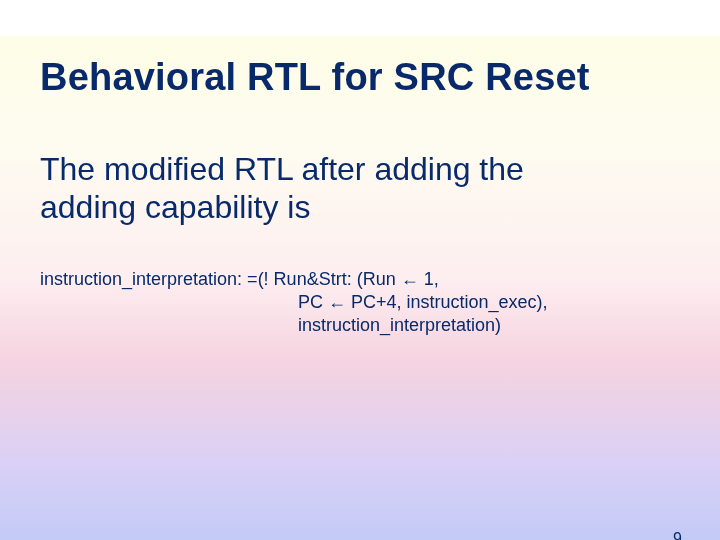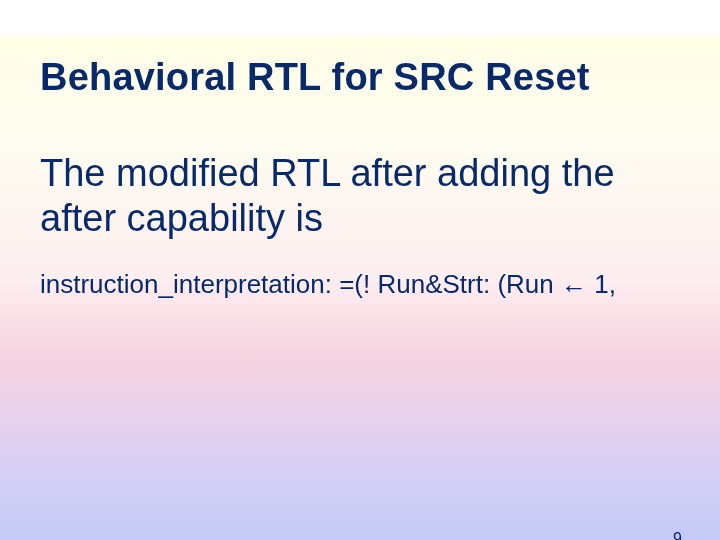--- a/index.html
+++ b/index.html
@@ -31,30 +31,30 @@
     font-size: 38px;
     font-weight: bold;
     color: #082a6a;
     letter-spacing: 0.2px;
   }
   .body {
     position: absolute;
     left: 40px;
     top: 115px;
     width: 640px;
-    font-size: 38px;
+    font-size: 32px;
     color: #082a6a;
     line-height: 1.18;
   }
   .rtl-block {
     position: absolute;
     left: 40px;
     top: 232px;
     width: 650px;
-    font-size: 26px;
+    font-size: 18px;
     color: #082a6a;
     line-height: 1.28;
   }
   .rtl-line1 {
     white-space: normal;
   }
   .rtl-indent {
     display: block;
     margin: 0;
     padding: 0;
@@ -70,21 +70,23 @@
   }
 </style>
 </head>
 <body>
 
 <div class="slide">
   <div class="title">Behavioral RTL for SRC Reset</div>
 
   <div class="body">
     <div>The modified RTL after adding the</div>
-    <div>after capability is</div>
+    <div>adding capability is</div>
   </div>
 
   <div class="rtl-block">
     <div class="rtl-line1">instruction_interpretation: =(! Run&amp;Strt: (Run ← 1,</div>
+    <div class="rtl-indent">PC ← PC+4, instruction_exec),</div>
+    <div class="rtl-indent">instruction_interpretation)</div>
   </div>
 
   <div class="pagenum">9</div>
 </div>
 
 </body></html>

